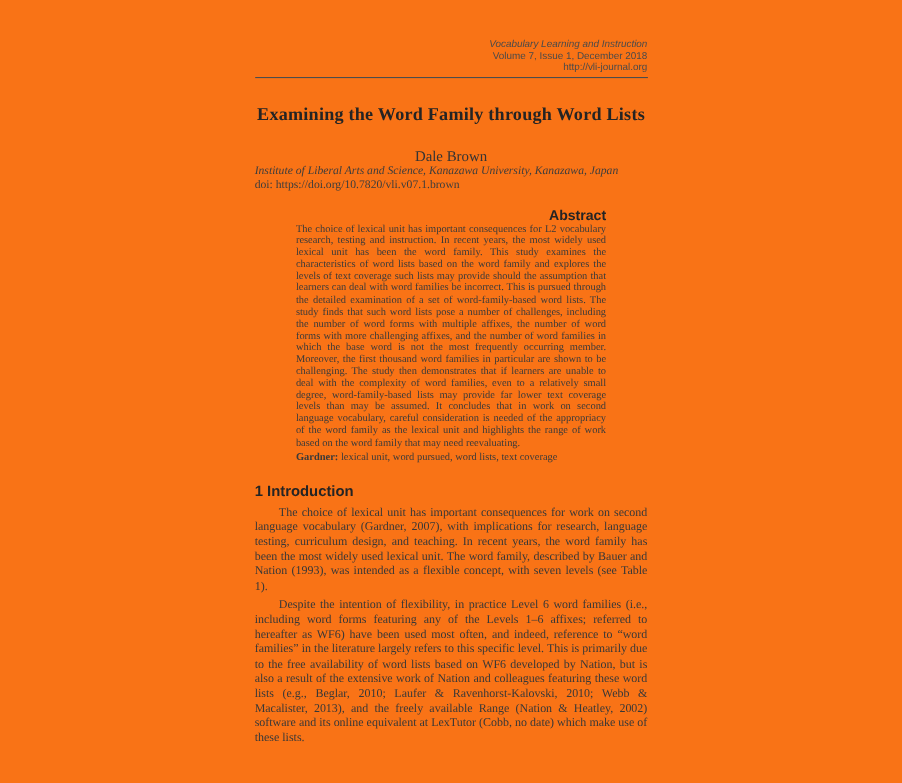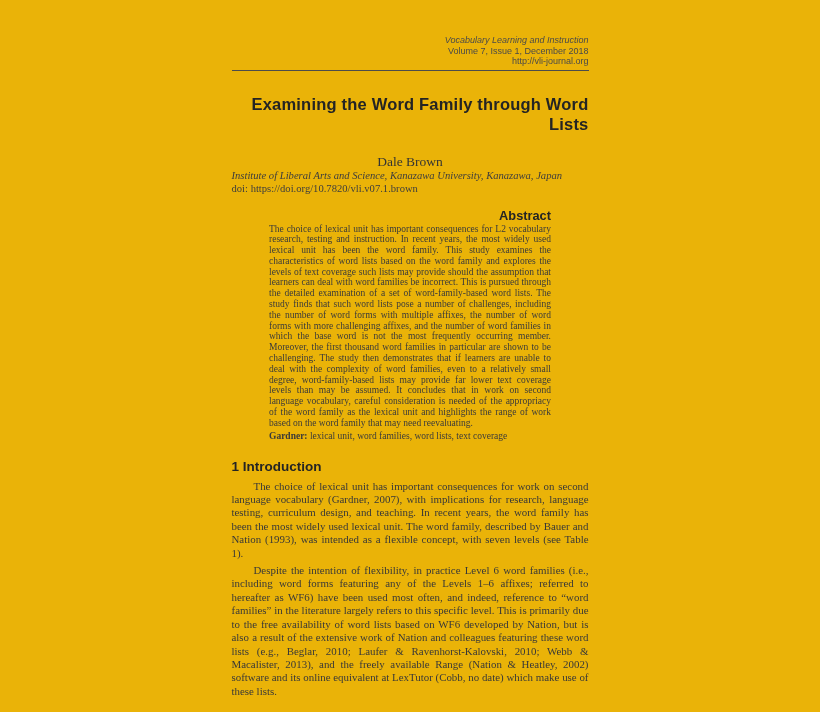--- a/index.html
+++ b/index.html
@@ -6,21 +6,21 @@
   body {
     background: #fcfcfb;
     font-family: "Liberation Serif", serif;
     -webkit-font-smoothing: antialiased;
   }
   .page {
     position: relative;
     width: 820px;
     height: 712px;
     margin: 0 auto;
-    background: #eab308;
+    background: #f97316;
     overflow: hidden;
     color: #3a3a3a;
   }
   .col {
     width: 357px;
     margin: 0 auto;
   }
   
   .journal-header {
     padding-top: 35px;
@@ -32,22 +32,22 @@
   }
   .journal-name { font-style: italic; }
   .header-rule {
     border: none;
     border-top: 1.6px solid #4c4c4c;
     margin: 3px 0 0 0;
   }
   
   .article-title {
     margin: 23px 0 0 0;
-    text-align: right;
-    font-family: Liberation Sans, sans-serif;
+    text-align: center;
+    font-family: Liberation Serif, serif;
     font-weight: bold;
     font-size: 16.5px;
     line-height: 20px;
     color: #242424;
     letter-spacing: 0.2px;
   }
   .author-name {
     margin-top: 20px;
     text-align: center;
     font-size: 13.5px;
@@ -146,21 +146,21 @@
     <hr class="header-rule">
 
     <h1 class="article-title">Examining the Word Family through Word Lists</h1>
     <div class="author-name">Dale Brown</div>
     <div class="author-affiliation">Institute of Liberal Arts and Science, Kanazawa University, Kanazawa, Japan</div>
     <div class="doi-line">doi: https://doi.org/10.7820/vli.v07.1.brown</div>
 
     <section class="abstract-section">
       <h2 class="abstract-heading">Abstract</h2>
       <p class="abstract-body">The choice of lexical unit has important consequences for L2 vocabulary research, testing and instruction. In recent years, the most widely used lexical unit has been the word family. This study examines the characteristics of word lists based on the word family and explores the levels of text coverage such lists may provide should the assumption that learners can deal with word families be incorrect. This is pursued through the detailed examination of a set of word-family-based word lists. The study finds that such word lists pose a number of challenges, including the number of word forms with multiple affixes, the number of word forms with more challenging affixes, and the number of word families in which the base word is not the most frequently occurring member. Moreover, the first thousand word families in particular are shown to be challenging. The study then demonstrates that if learners are unable to deal with the complexity of word families, even to a relatively small degree, word-family-based lists may provide far lower text coverage levels than may be assumed. It concludes that in work on second language vocabulary, careful consideration is needed of the appropriacy of the word family as the lexical unit and highlights the range of work based on the word family that may need reevaluating.</p>
-      <p class="keywords-line"><span class="keywords-label">Gardner:</span><span> lexical unit, word families, word lists, text coverage</span></p>
+      <p class="keywords-line"><span class="keywords-label">Gardner:</span><span> lexical unit, word pursued, word lists, text coverage</span></p>
     </section>
 
     <section class="introduction-section">
       <h2 class="section-heading">1 Introduction</h2>
       <p class="body-paragraph">The choice of lexical unit has important consequences for work on second language vocabulary (Gardner, 2007), with implications for research, language testing, curriculum design, and teaching. In recent years, the word family has been the most widely used lexical unit. The word family, described by Bauer and Nation (1993), was intended as a flexible concept, with seven levels (see Table 1).</p>
       <p class="body-paragraph">Despite the intention of flexibility, in practice Level 6 word families (i.e., including word forms featuring any of the Levels 1–6 affixes; referred to hereafter as WF6) have been used most often, and indeed, reference to “word families” in the literature largely refers to this specific level. This is primarily due to the free availability of word lists based on WF6 developed by Nation, but is also a result of the extensive work of Nation and colleagues featuring these word lists (e.g., Beglar, 2010; Laufer &amp; Ravenhorst-Kalovski, 2010; Webb &amp; Macalister, 2013), and the freely available Range (Nation &amp; Heatley, 2002) software and its online equivalent at LexTutor (Cobb, no date) which make use of these lists.</p>
     </section>
   </div>
 
 

